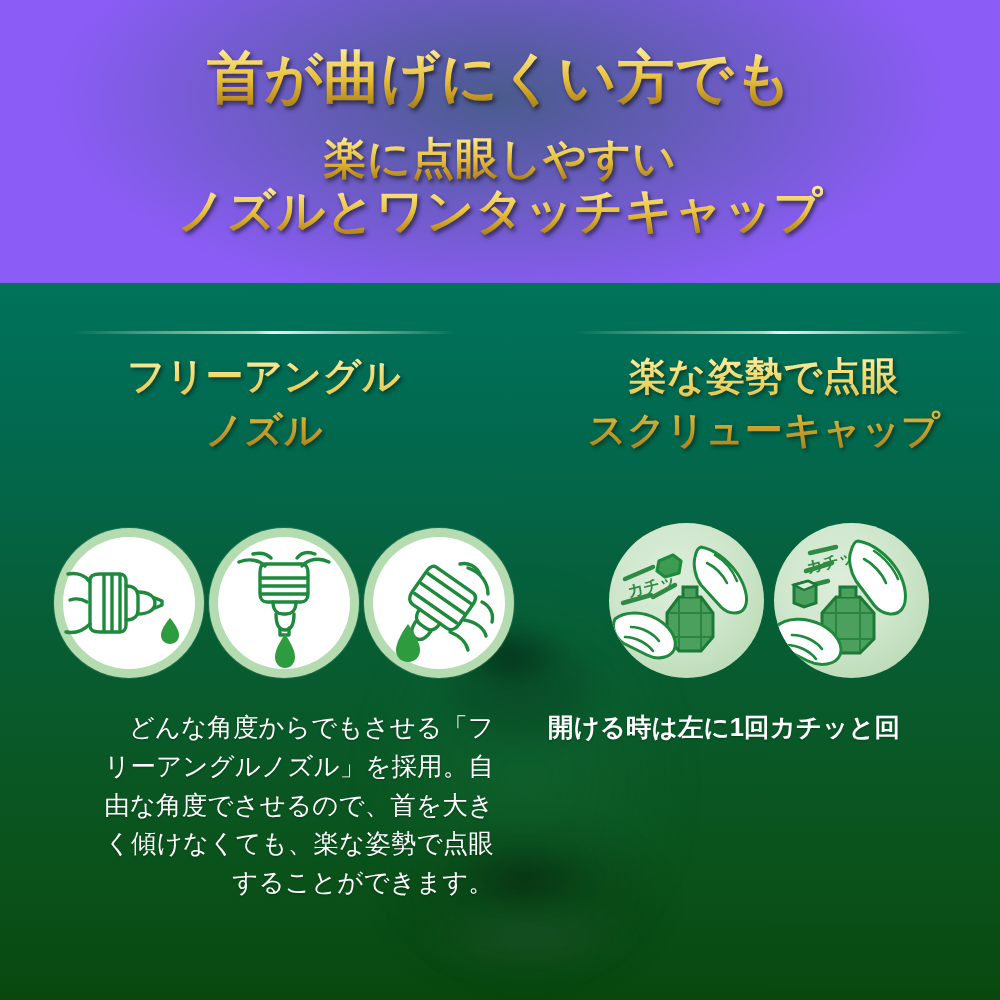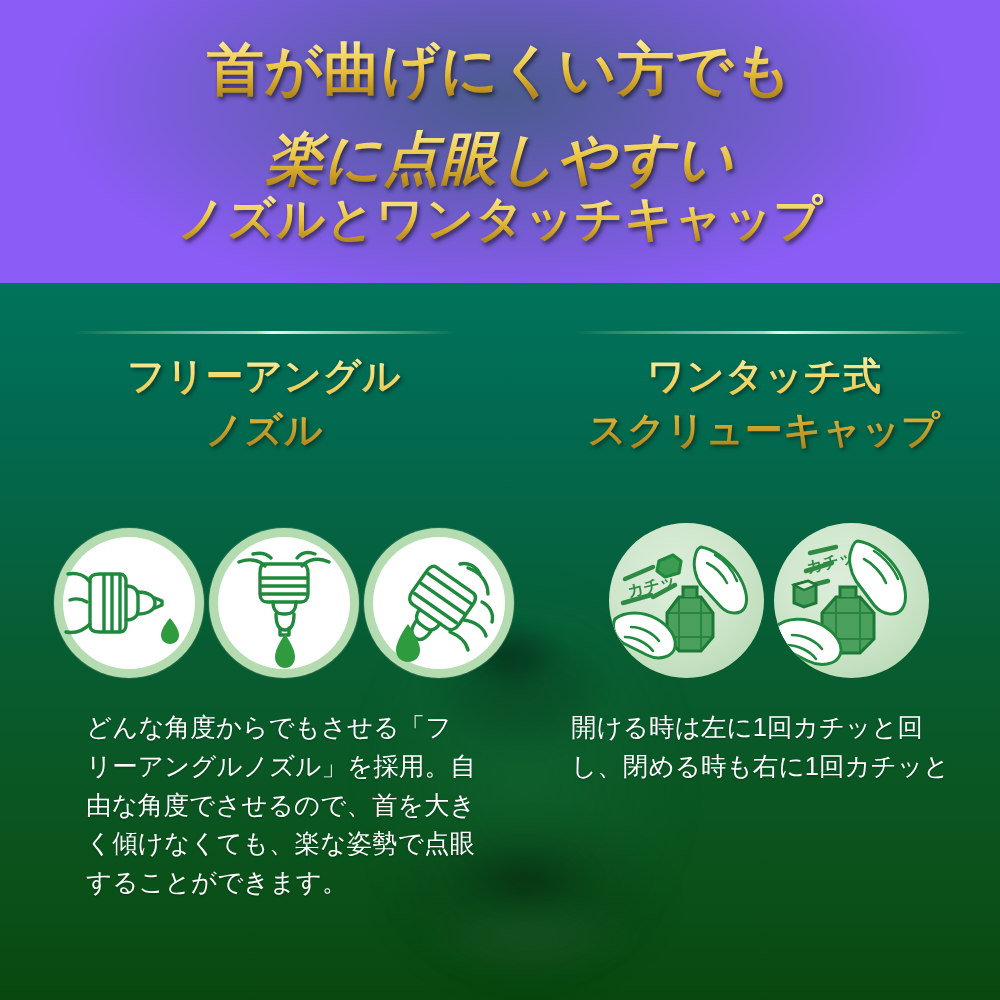--- a/index.html
+++ b/index.html
@@ -32,21 +32,21 @@
     font-weight:700;
     letter-spacing:.012em;
     line-height:1.12;
     white-space:nowrap;
     background-image:linear-gradient(180deg,#fbf0a4 0%,#f5dc72 22%,#e8c13c 52%,#c79a23 78%,#a57c18 100%);
     -webkit-background-clip:text;background-clip:text;
     color:transparent;-webkit-text-fill-color:transparent;
     filter:drop-shadow(2px 3px 2px rgba(0,0,0,.55));
   }
   .hl1{font-size:57px;}
-  .hl2{font-size:57px;margin-top:23px;font-style:italic;}
+  .hl2{font-size:43px;margin-top:23px;}
   .hl3{font-size:48px;}
 
   
   .body{
     position:absolute;left:0;top:283px;width:1000px;height:717px;
     background:
       linear-gradient(180deg,
         #00735b 0%,
         #016b52 16%,
         #046445 32%,
@@ -150,22 +150,22 @@
   
   .para{
     position:absolute;top:425px;
     color:#ffffff;
     font-size:25.5px;
     line-height:1.52;
     letter-spacing:.005em;
     font-family:"Liberation Sans","DejaVu Sans",sans-serif;
     text-shadow:0 1px 2px rgba(0,0,0,.30);
   }
-  .col-l .para{left:72px;width:420px;}
-  .col-r .para{left:57px;width:430px;}
+  .col-l .para{left:60px;width:420px;text-align:right;}
+  .col-r .para{left:34px;width:430px;font-weight:bold;}
   .para span{display:block;white-space:nowrap;}
 </style>
 </head>
 <body>
 
 <div class="page">
 
   <div class="header">
     <div class="header-glow"></div>
     <div class="headline">
@@ -275,21 +275,21 @@
           <span>由な角度でさせるので、首を大き</span>
           <span>く傾けなくても、楽な姿勢で点眼</span>
           <span>することができます。</span>
         </div>
       </div>
 
       <div class="col col-r">
         <div class="divider"></div>
 
         <div class="col-head">
-          <span class="l1">ワンタッチ式</span>
+          <span class="l1">楽な姿勢で点眼</span>
           <span class="l2">スクリューキャップ</span>
         </div>
 
         <div class="circles-r">
 
           <div class="circ circ-r c-r1">
             <svg viewBox="0 0 155 155">
 
               <g stroke="#2f8a44" stroke-width="4.5" stroke-linecap="round">
                 <line x1="16" y1="56" x2="44" y2="44"></line>
@@ -374,19 +374,18 @@
               <g fill="none" stroke="#1f8a3e" stroke-width="2.6" stroke-linecap="round">
                 <path d="M18 112 C30 112 42 118 48 126"></path>
                 <path d="M12 122 C24 122 36 128 42 136"></path>
               </g>
             </svg>
           </div>
         </div>
 
         <div class="para">
           <span>開ける時は左に1回カチッと回</span>
-          <span>し、閉める時も右に1回カチッと</span>
         </div>
       </div>
 
     </div>
   </div>
 </div>
 
 </body></html>

